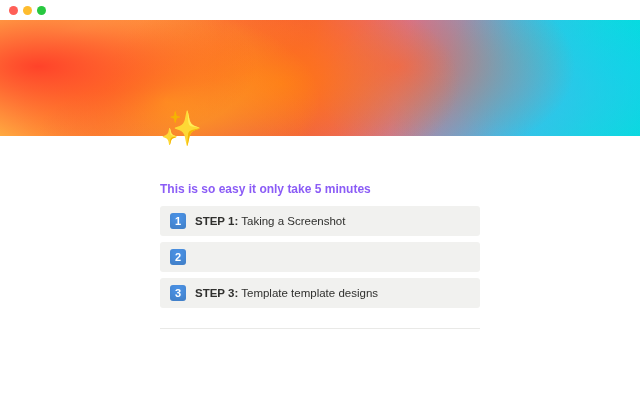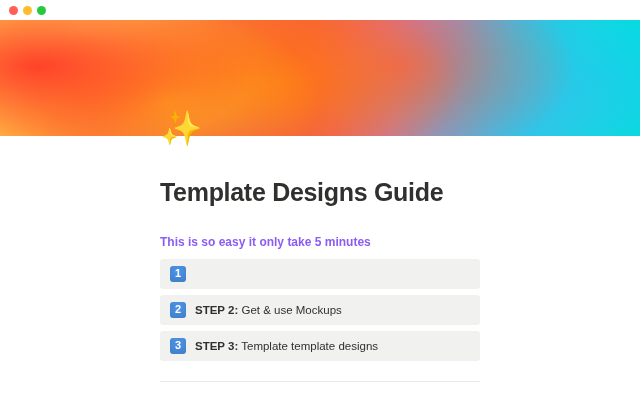--- a/index.html
+++ b/index.html
@@ -155,31 +155,30 @@
       <span class="dot green"></span>
     </div>
   </div>
 
   <div class="cover">
     <div class="page-icon">✨</div>
   </div>
 
   <div class="content">
 
-    <h1 class="page-title">Template Designs Guide</h1>
 
     <div class="subtitle">This is so easy it only take 5 minutes</div>
 
     <div class="callout">
       <span class="num-emoji">1</span>
+      <span class="callout-text"><b>STEP 1:</b> <span>Taking a Screenshot</span></span>
     </div>
 
     <div class="callout">
       <span class="num-emoji">2</span>
-      <span class="callout-text"><b>STEP 2:</b> <span>Get &amp; use Mockups</span></span>
     </div>
 
     <div class="callout">
       <span class="num-emoji">3</span>
       <span class="callout-text"><b>STEP 3:</b> <span>Template template designs</span></span>
     </div>
 
     <div class="divider"></div>
 
     <div class="callout plain">

